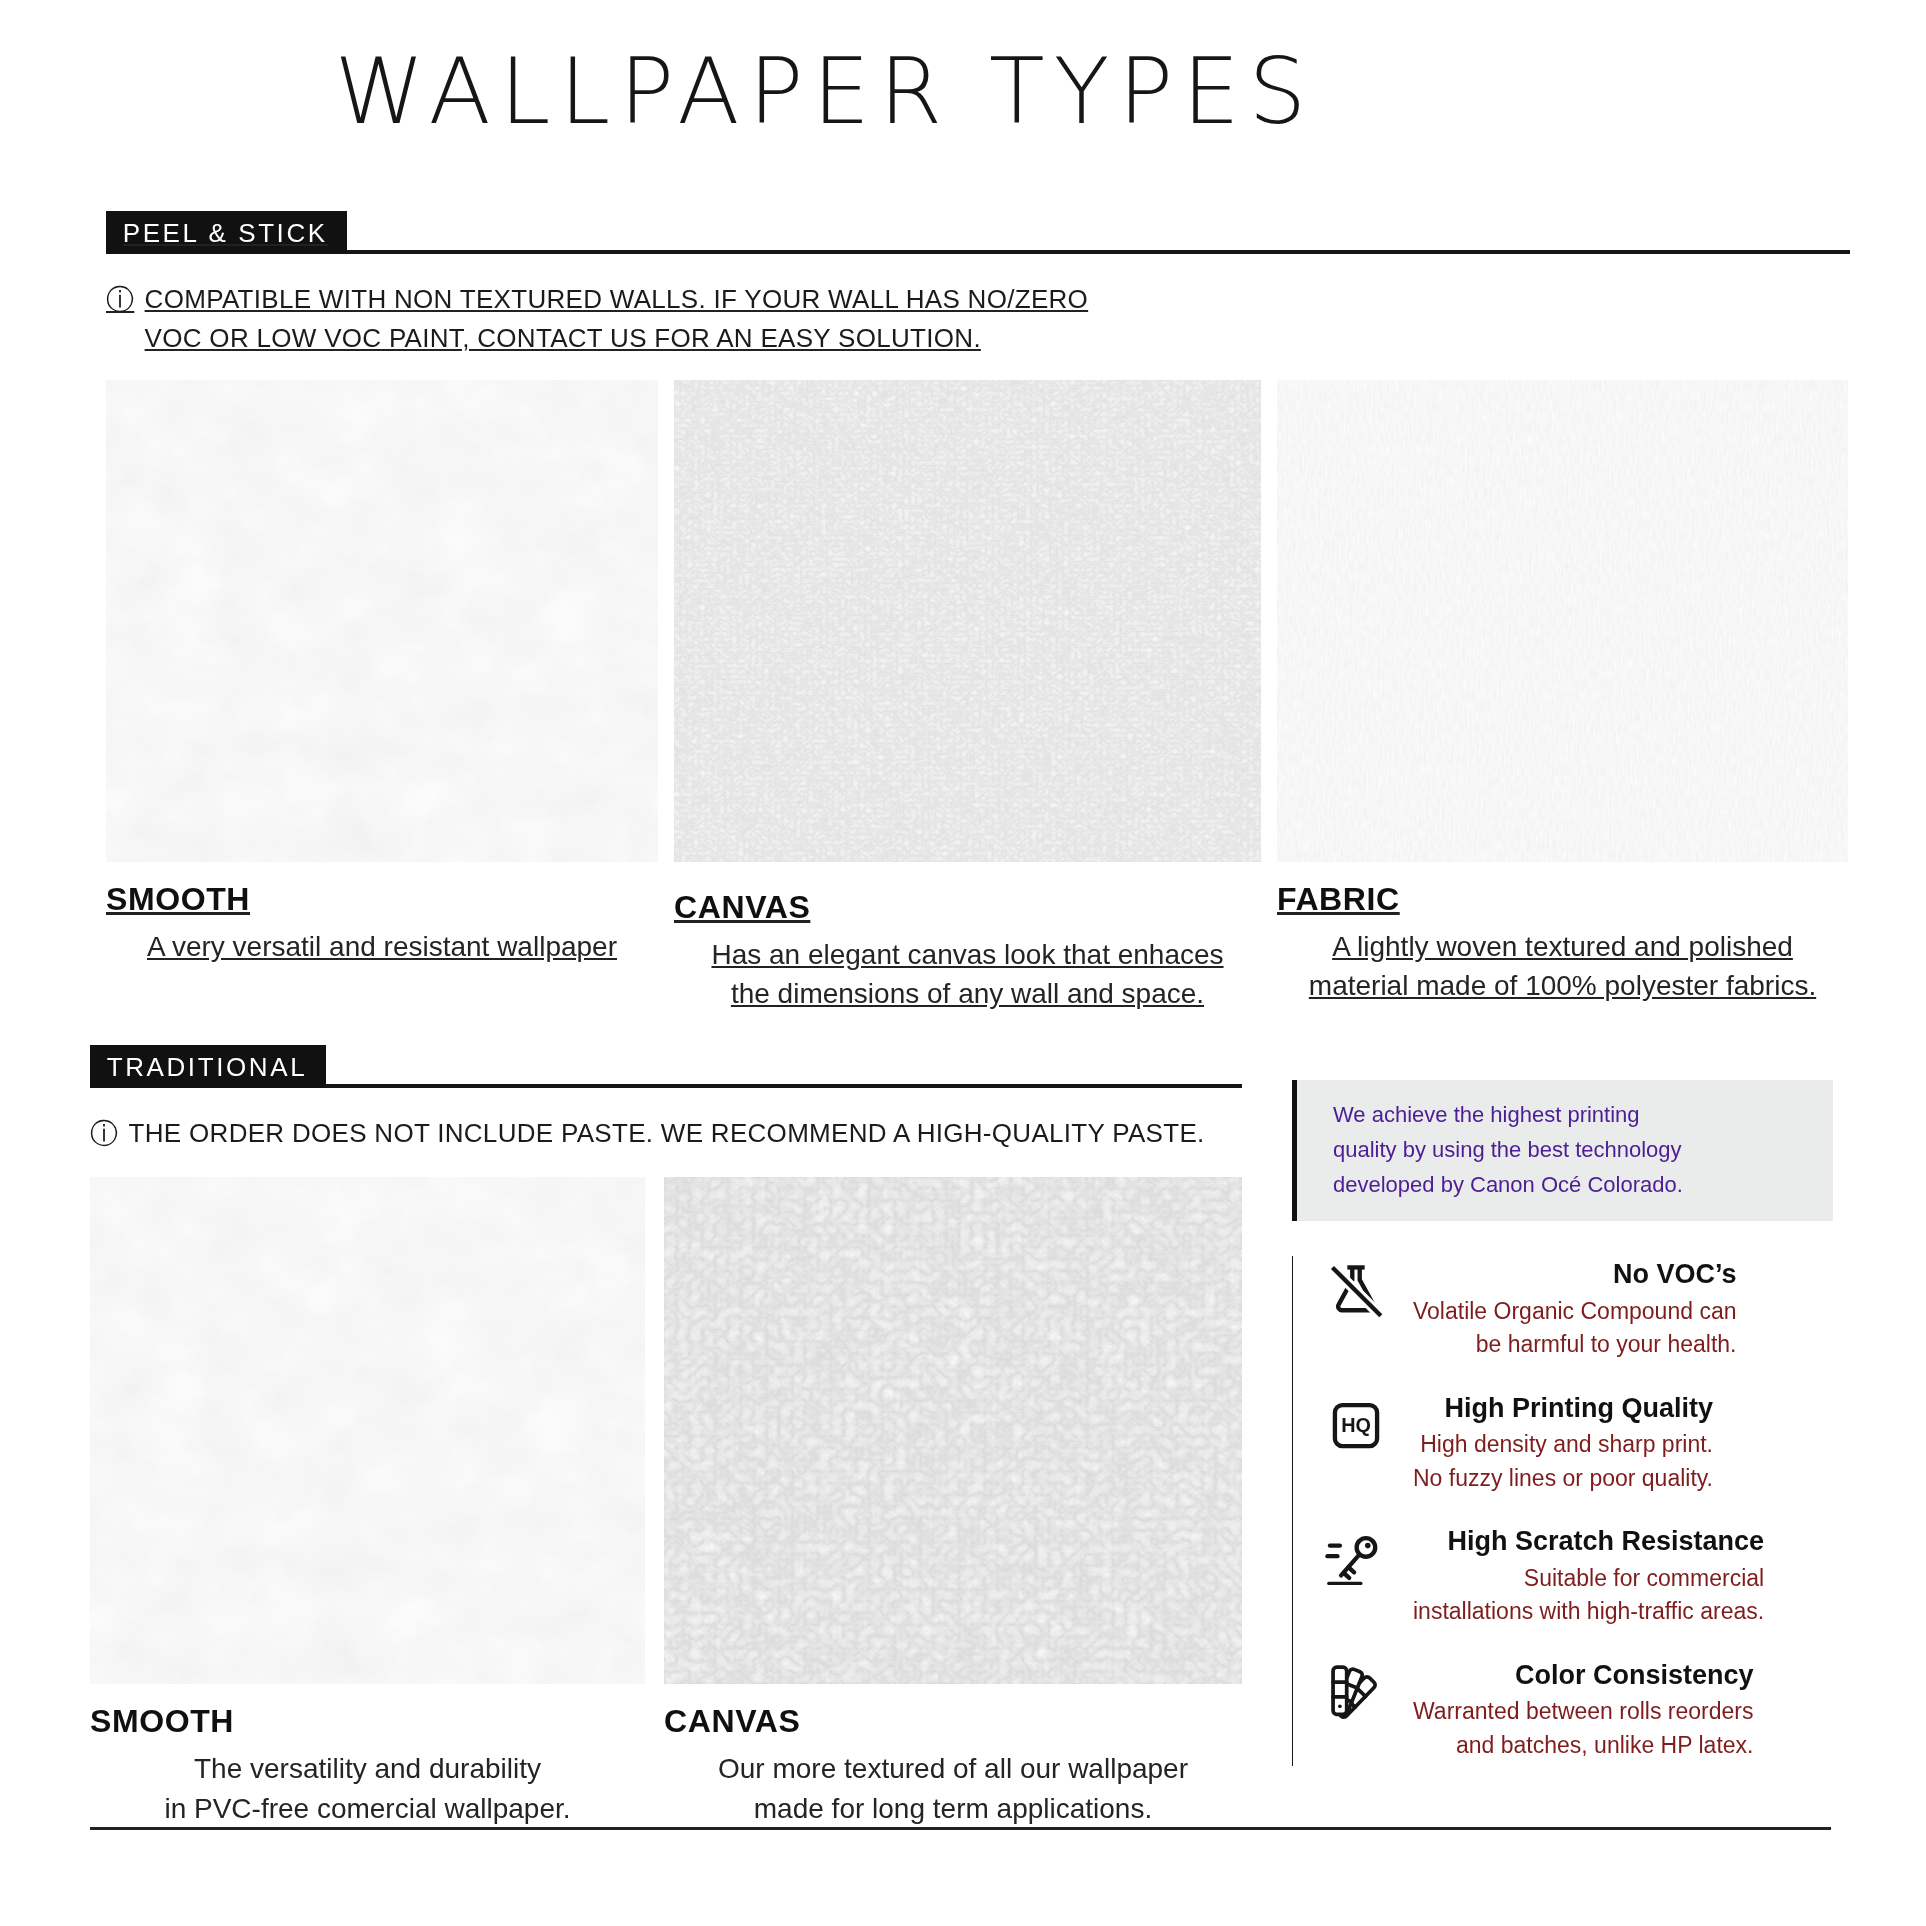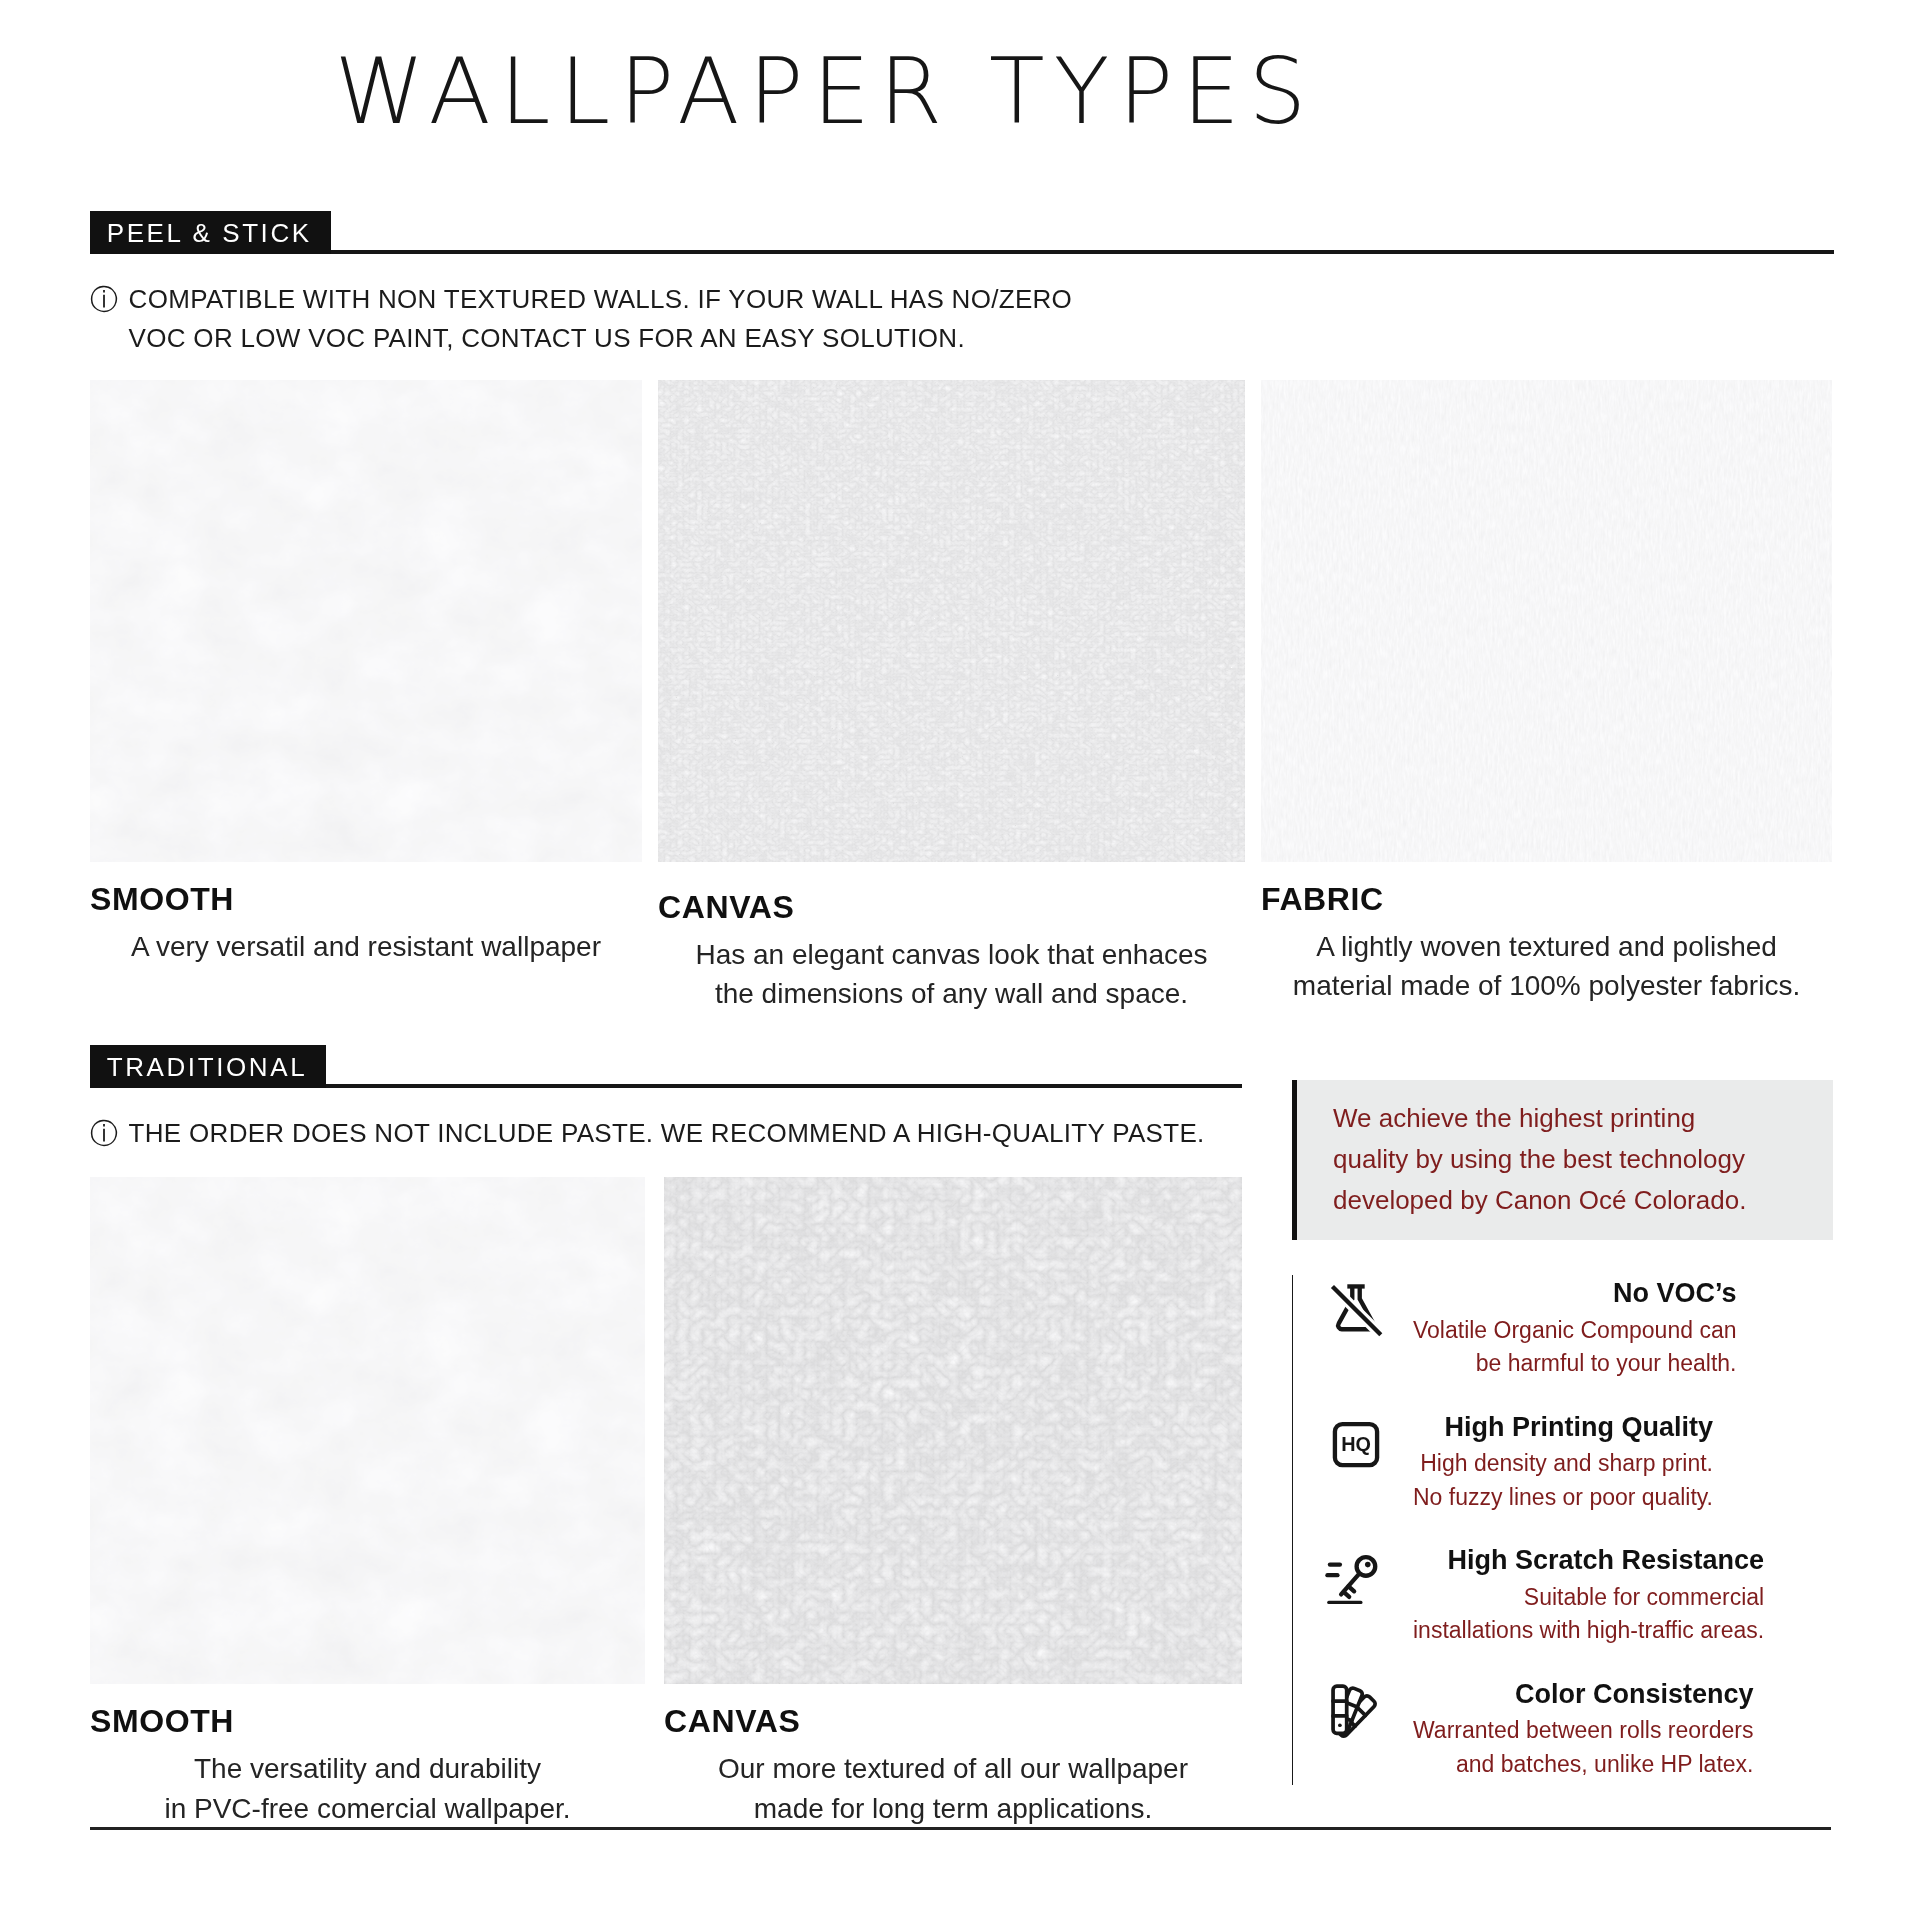--- a/index.html
+++ b/index.html
@@ -20,41 +20,41 @@
     letter-spacing: 2.6px; padding: 9px 19px 7.7px 16.7px; line-height: 1; white-space: nowrap;
   }
   .sec-rule { flex: 1; height: 3.9px; background: #161616; }
 
   
   .note { display: flex; margin: 26px 0 0 0; font-size: 26px; line-height: 1.5; letter-spacing: 0.3px; color: #1b1b1b; }
   .note-icon { font-size: 28px; margin-right: 10.3px; line-height: 1.45; }
   .note-text span { display: block; white-space: nowrap; }
 
   
-  .peel { position: absolute; left: 90px; top: 211px; width: 1744px; }
+  .peel { position: absolute; left: 106px; top: 211px; width: 1744px; text-decoration: underline; }
   .trad { position: absolute; left: 90px; top: 1045px; width: 1152px; }
 
   .grid3 { margin-top: 22px; display: grid; grid-template-columns: 552px 587px 571px; column-gap: 16px; }
   .grid2 { margin-top: 23px; display: grid; grid-template-columns: 555px 578px; column-gap: 19px; }
 
   figure { margin: 0; }
   .tex { display: block; width: 100%; background: #f3f4f4; }
   .grid3 .tex { height: 482px; }
   .grid2 .tex { height: 507px; }
 
   .swatch-name { margin: 19px 0 0; font-size: 32px; font-weight: 600; letter-spacing: 0.6px; color: #101010; }
   .grid3 figure:nth-child(2) .swatch-name { margin-top: 27px; }
   .swatch-desc { margin: 9px 0 0; font-size: 28px; line-height: 1.42; color: #242424; }
   .swatch-desc span { display: block; white-space: nowrap; text-align: center; }
 
   
   .aside { position: absolute; left: 1292px; top: 1080px; width: 541px; }
   .quote {
     background: #eaebeb; border-left: 5.8px solid #111;
-    padding: 18px 35px 19px 36px; font-size: 26px; line-height: 1.58; color: #7f1d1d;
+    padding: 18px 35px 19px 36px; font-size: 22px; line-height: 1.58; color: #4c1d95;
   }
   .quote span { display: block; white-space: nowrap; }
 
   .features {
     margin-top: 35px; border-left: 1.9px solid #191919;
     padding: 3.9px 0 3.9px 32px; display: flex; flex-direction: column; row-gap: 32px;
   }
   .feature { display: flex; column-gap: 26px; text-align: right; }
   .f-icon { flex: 0 0 62px; }
   .f-icon svg { width: 62px; height: 62px; display: block; }

